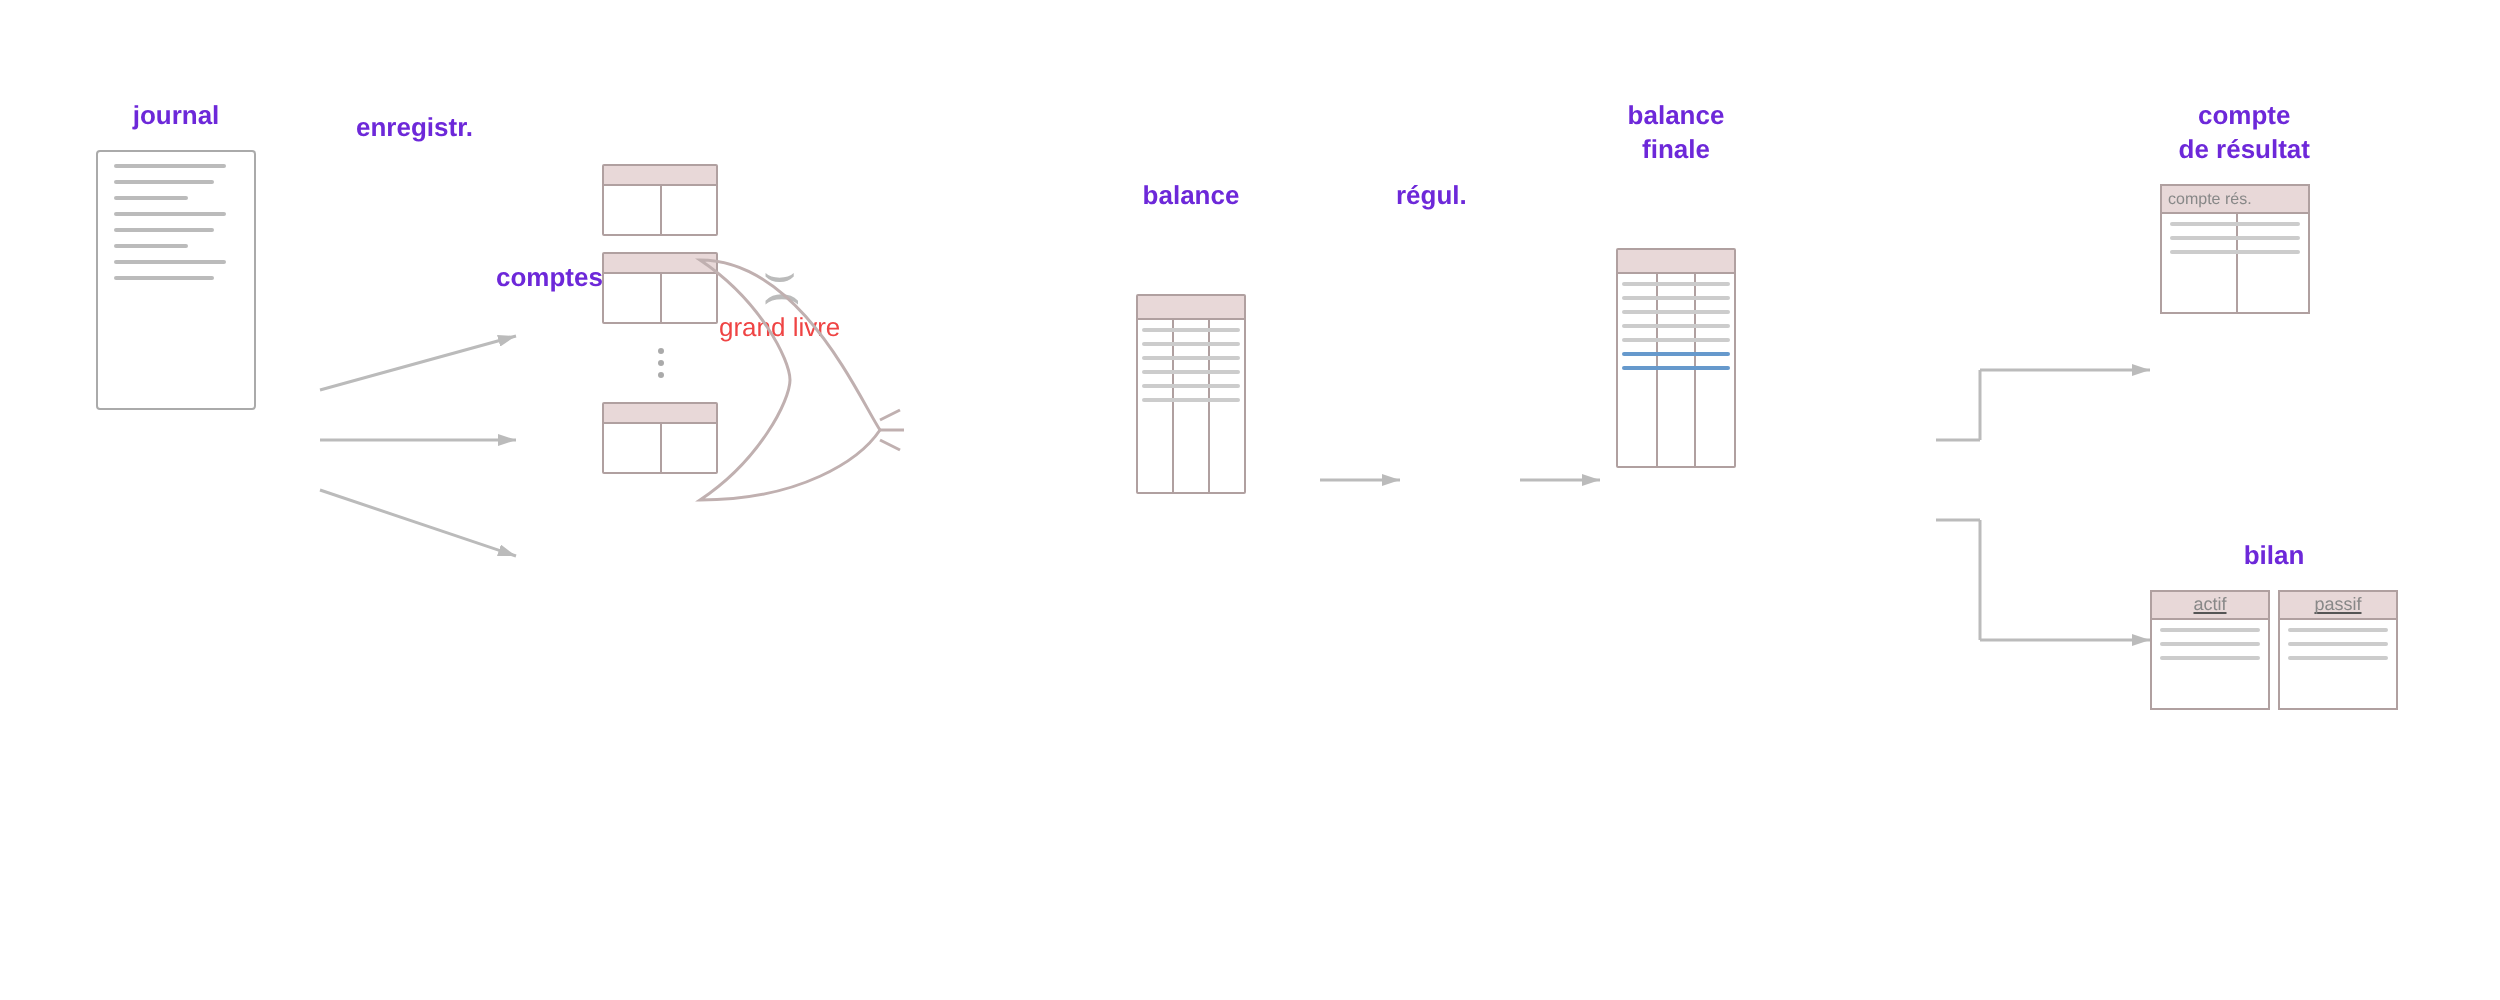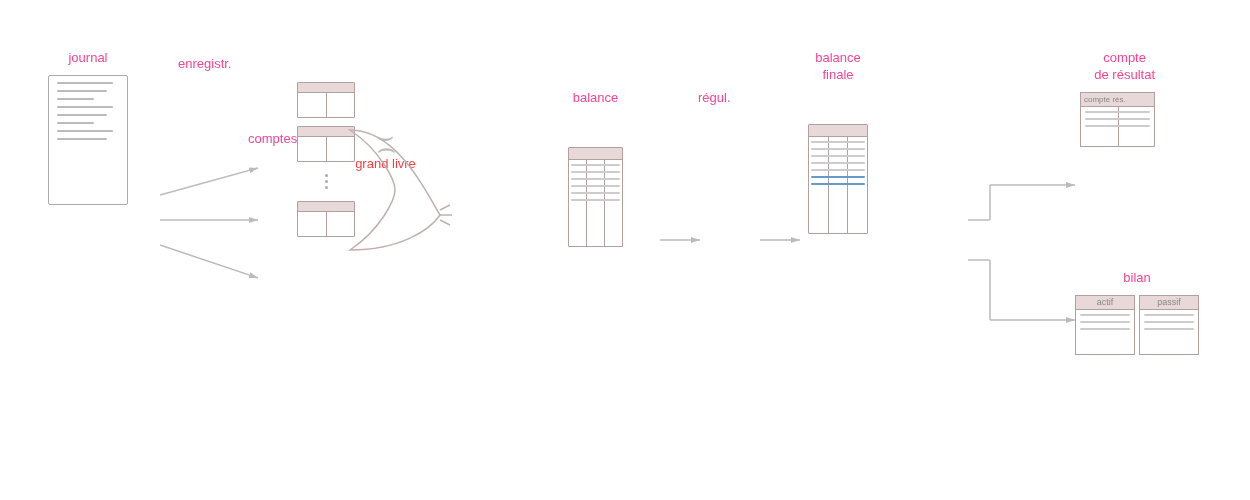--- a/index.html
+++ b/index.html
@@ -18,24 +18,25 @@
       width: 1250px;
       height: 500px;
       position: relative;
       display: flex;
       align-items: center;
       justify-content: center;
     }
 
     .label {
       text-align: center;
-      color: #ec4899;
+      color: #6d28d9;
       font-size: 13px;
       line-height: 1.3;
       margin-bottom: 8px;
+      font-weight: bold;
     }
 
     
     .journal-box {
       width: 80px;
       height: 130px;
       border: 1.5px solid #aaa;
       border-radius: 2px;
       padding: 6px 8px;
       display: flex;
@@ -164,21 +165,21 @@
       position: absolute;
       top: 16px; left: 2px; right: 2px;
       display: flex; flex-direction: column; gap: 5px;
     }
     .bft-row { height: 2px; background: #ccc; border-radius: 1px; }
     .bft-row-blue { height: 2px; background: #6699cc; border-radius: 1px; }
 
     
     .cr-table {
       width: 75px;
-      height: 55px;
+      height: 65px;
       border: 1.5px solid #b0a0a0;
       background: #fff;
       position: relative;
     }
     .cr-header {
       width: 100%;
       height: 14px;
       border-bottom: 1.5px solid #b0a0a0;
       background: #e8d8d8;
       display: flex;
@@ -203,20 +204,21 @@
     .bilan-tables {
       display: flex;
       gap: 4px;
     }
     .bilan-table {
       width: 60px;
       height: 60px;
       border: 1.5px solid #b0a0a0;
       background: #fff;
       position: relative;
+      text-decoration: underline;
     }
     .bt-header {
       width: 100%;
       height: 14px;
       border-bottom: 1.5px solid #b0a0a0;
       background: #e8d8d8;
       display: flex;
       align-items: center;
       justify-content: center;
       font-size: 9px;

